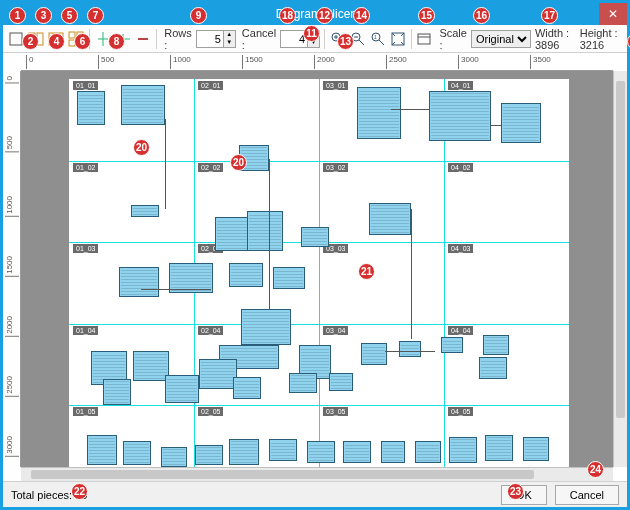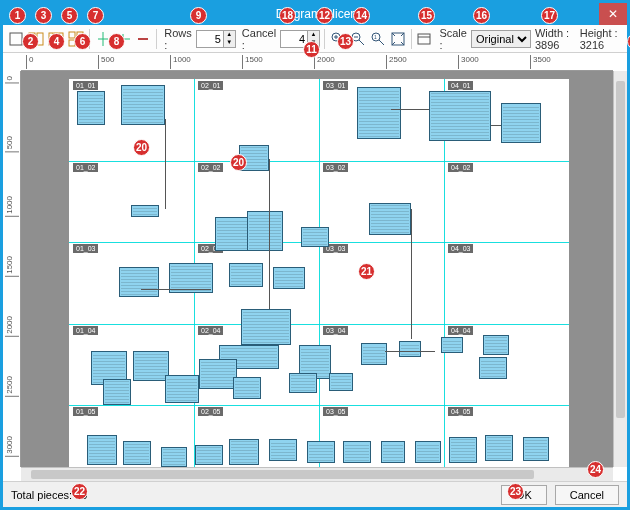--- a/index.html
+++ b/index.html
@@ -277,21 +277,21 @@
   <div class="callout" style="left:6px;top:4px">1</div>
   <div class="callout" style="left:19px;top:30px">2</div>
   <div class="callout" style="left:32px;top:4px">3</div>
   <div class="callout" style="left:45px;top:30px">4</div>
   <div class="callout" style="left:58px;top:4px">5</div>
   <div class="callout" style="left:71px;top:30px">6</div>
   <div class="callout" style="left:84px;top:4px">7</div>
   <div class="callout" style="left:105px;top:30px">8</div>
   <div class="callout" style="left:187px;top:4px">9</div>
   <div class="callout" style="left:276px;top:4px">18</div>
-  <div class="callout" style="left:300px;top:38px">11</div>
+  <div class="callout" style="left:300px;top:22px">11</div>
   <div class="callout" style="left:313px;top:4px">12</div>
   <div class="callout" style="left:334px;top:30px">13</div>
   <div class="callout" style="left:350px;top:4px">14</div>
   <div class="callout" style="left:415px;top:4px">15</div>
   <div class="callout" style="left:470px;top:4px">16</div>
   <div class="callout" style="left:538px;top:4px">17</div>
   <div class="callout" style="left:624px;top:30px">18</div>
   <div class="callout" style="left:130px;top:136px">20</div>
   <div class="callout" style="left:227px;top:151px">20</div>
   <div class="callout" style="left:355px;top:260px">21</div>

